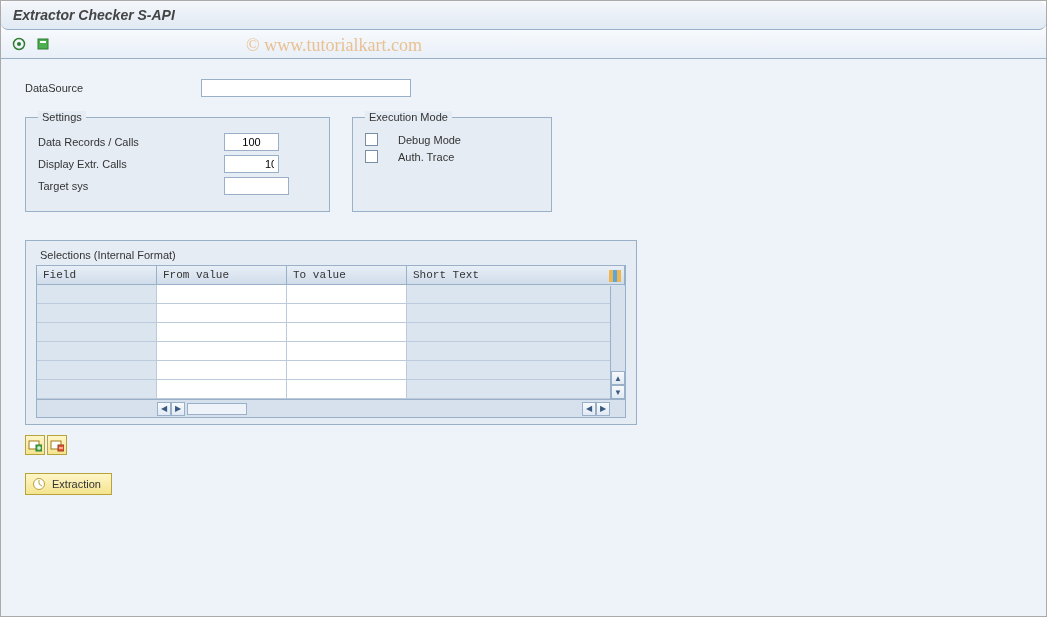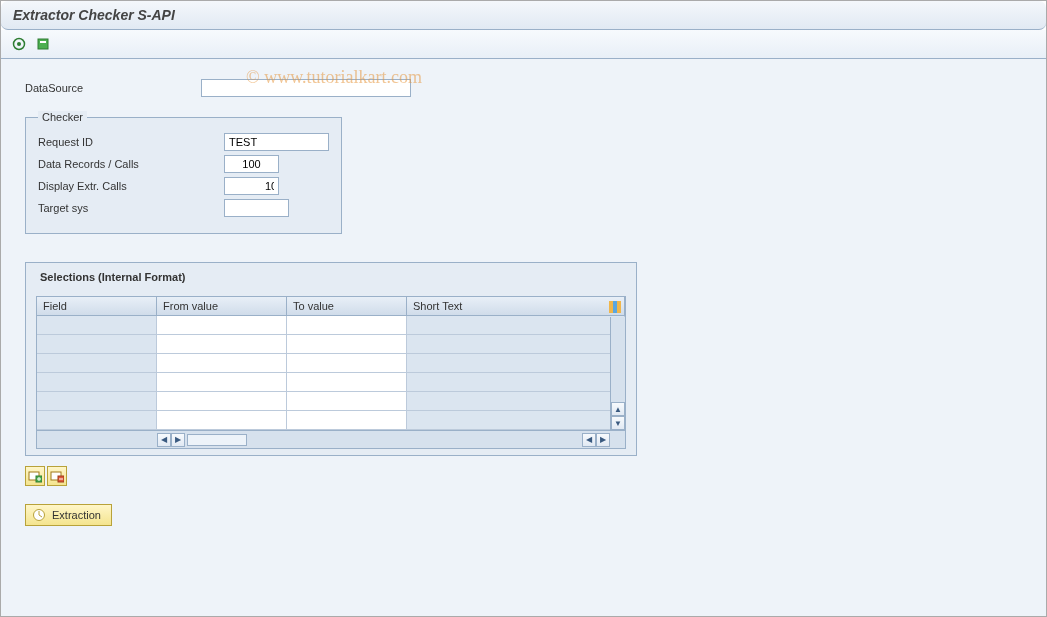--- a/index.html
+++ b/index.html
@@ -66,27 +66,27 @@
       padding: 0 4px;
       color:#333;
       font-size:11px;
     }
     .settings { width: 305px; }
     .exec { width: 200px; }
     .settings .row, .exec .row { margin-bottom: 4px; }
     .settings .label { width: 170px; }
     .chk { width:13px; height:13px; border:1px solid #7a8ea3; background:#fff; display:inline-block; vertical-align:middle; margin-right:4px;}
     .selections-wrap { margin-top: 28px; width: 612px; border:1px solid #9ab0c8; background:#e5ecf4; padding: 8px 10px 6px 10px;}
-    .sel-title { margin-bottom:13px; padding-left:4px;font-weight:bold;}
+    .sel-title { margin-bottom:4px; padding-left:4px;}
     .grid {
       border: 1px solid #9ab0c8;
       background: #c7d6e6;
       position: relative;
     }
-    .grid-header { display:flex; background:#d6e1ed; border-bottom:1px solid #9ab0c8;}
+    .grid-header { display:flex; background:#d6e1ed; border-bottom:1px solid #9ab0c8;font-family:Liberation Mono, monospace;}
     .gh { border-right:1px solid #9ab0c8; padding:3px 6px; font-size:11px; color:#333; background:linear-gradient(to bottom,#e8eff7,#d0dcea);}
     .gr { display:flex; border-bottom:1px solid #bccadb;}
     .gc { border-right:1px solid #bccadb; height:18px; padding:1px 4px; background:#fff;}
     .gc.ro { background:#dbe5f0; }
     .col-field { width:120px; }
     .col-from { width:130px; }
     .col-to   { width:120px; }
     .col-short{ width:180px; }
     .grid-scroll-right { position:absolute; right:0; top:20px; bottom:18px; width:15px; background:#d6e1ed; border-left:1px solid #9ab0c8; display:flex; flex-direction:column; justify-content:flex-end; align-items:center;}
     .grid-scroll-bottom { display:flex; align-items:center; background:#d6e1ed; border-top:1px solid #9ab0c8; height:18px;}
@@ -105,21 +105,20 @@
       font-size:11px;
     }
     .extract-btn .ico { margin-right:6px; display:inline-flex;}
     .watermark {
       position:absolute;
       top: 34px; left: 245px;
       font-size: 18px;
       color: rgba(230,150,60,0.55);
       font-family: Georgia, serif;
       pointer-events:none;
-      margin-top:32px;
     }
   </style>
 </head>
 <body>
 
 <div class="titlebar">Extractor Checker S-API</div>
 
 <div class="toolbar">
   <span class="icon-btn">
     <svg width="14" height="14" viewBox="0 0 14 14">
@@ -139,39 +138,46 @@
 
 <div class="content">
 
   <div class="row">
     <span class="label">DataSource</span>
     <input class="field" style="width: 210px;" value="">
   </div>
 
   <div class="panels">
     <fieldset class="panel settings">
-      <legend>Checker</legend>
-      <div class="row">
-        <span class="label">Request ID</span>
-        <input class="field" style="width: 105px;" value="TEST">
-      </div>
+      <legend>Settings</legend>
       <div class="row">
         <span class="label">Data Records / Calls</span>
         <input class="field" style="width: 55px; text-align: center;" value="100">
       </div>
       <div class="row">
         <span class="label">Display Extr. Calls</span>
         <input class="field" style="width: 55px; padding-left: 40px;" value="10">
       </div>
       <div class="row">
         <span class="label">Target sys</span>
         <input class="field" style="width: 65px;" value="">
       </div>
     </fieldset>
 
+    <fieldset class="panel exec">
+      <legend>Execution Mode</legend>
+      <div class="row">
+        <span class="chk"></span>
+        <span>Debug Mode</span>
+      </div>
+      <div class="row">
+        <span class="chk"></span>
+        <span>Auth. Trace</span>
+      </div>
+    </fieldset>
   </div>
 
   <div class="selections-wrap">
     <div class="sel-title">Selections (Internal Format)</div>
     <div class="grid">
       <span class="config-icon">
         <svg width="12" height="12" viewBox="0 0 12 12">
             <rect x="0" y="0" width="4" height="12" fill="#f0b64b"></rect>
             <rect x="4" y="0" width="4" height="12" fill="#5aa6e0"></rect>
             <rect x="8" y="0" width="4" height="12" fill="#f0b64b"></rect>

